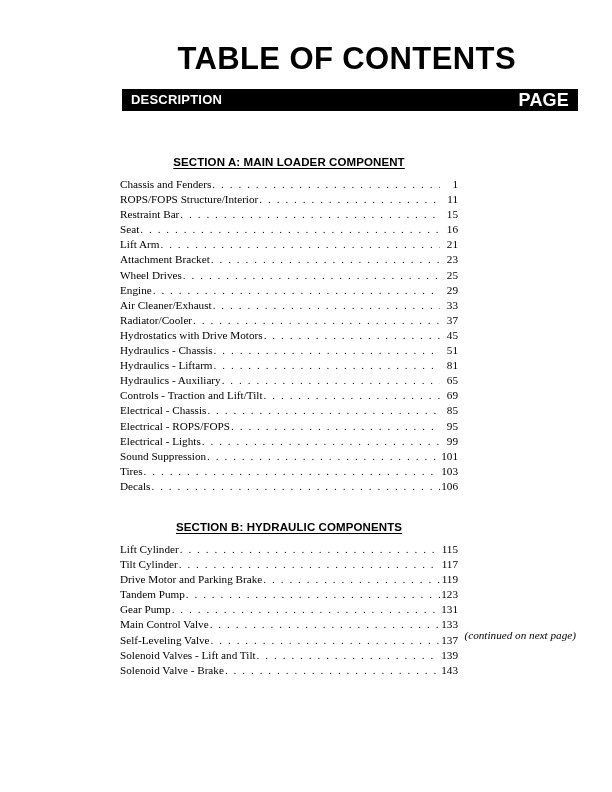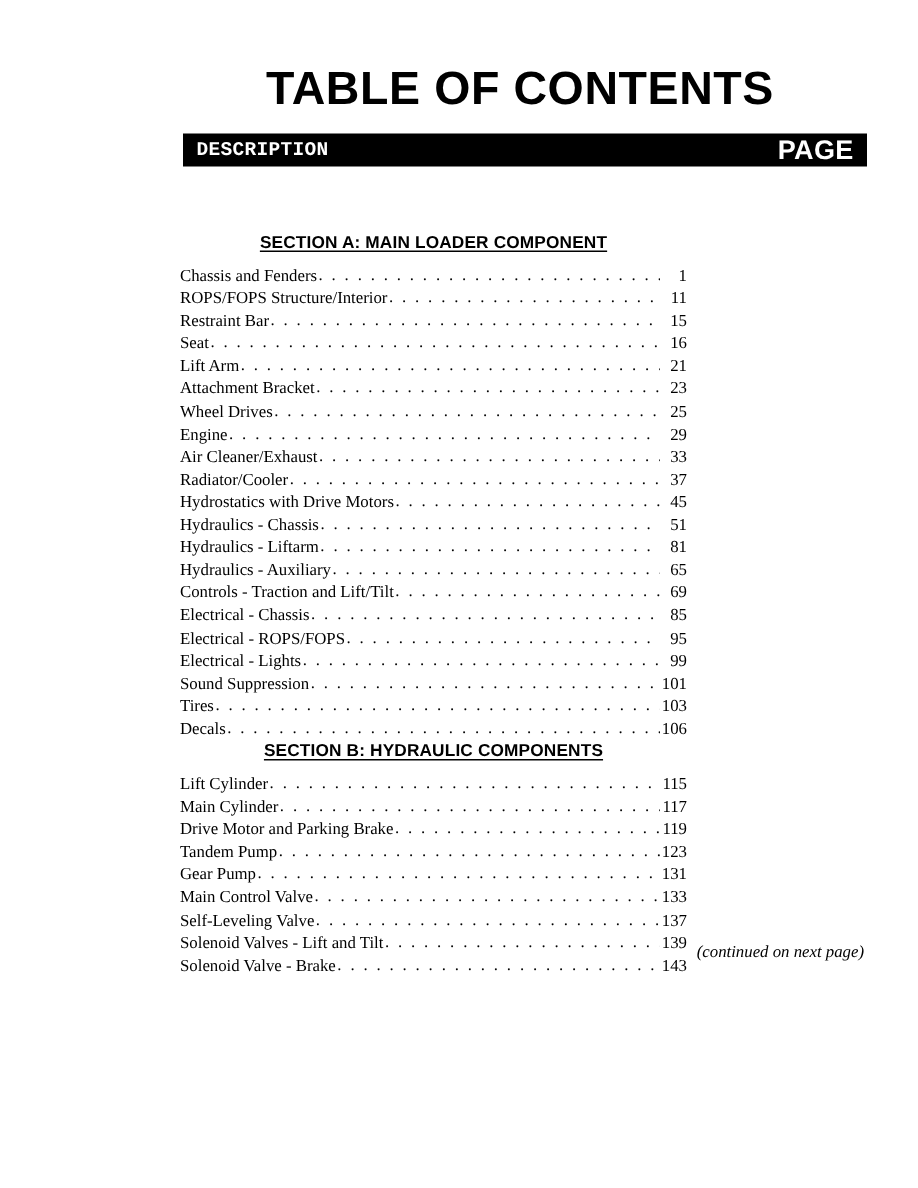--- a/index.html
+++ b/index.html
@@ -44,21 +44,21 @@
     left: 122px;
     top: 89px;
     width: 456px;
     height: 22px;
     background: #000000;
   }
   .header-bar .hb-left {
     position: absolute;
     left: 9px;
     top: 3px;
-    font-family: Liberation Mono, monospace;
+    font-family: Liberation Sans, sans-serif;
     font-weight: bold;
     font-size: 13px;
     line-height: 16px;
     color: #ffffff;
     letter-spacing: 0.2px;
   }
   .header-bar .hb-right {
     position: absolute;
     right: 9px;
     top: 3px;
@@ -75,20 +75,21 @@
     position: absolute;
     left: 120px;
     top: 155px;
     width: 338px;
   }
 
   .section {
     margin-bottom: 0;
   }
   .section + .section {
+    margin-top: 26px;
   }
 
   .section-heading {
     font-family: "Liberation Sans", "DejaVu Sans", sans-serif;
     font-weight: bold;
     font-size: 11.5px;
     line-height: 15px;
     text-align: center;
     text-decoration: underline;
     text-underline-offset: 2px;
@@ -267,21 +268,21 @@
       </div>
       <div class="section">
         <div class="section-heading">SECTION B: HYDRAULIC COMPONENTS</div>
         <ul class="toc-list">
           <li class="toc-entry">
             <span class="entry-label">Lift Cylinder</span>
             <span class="leader">. . . . . . . . . . . . . . . . . . . . . . . . . . . . . . . . . . . . . . . . . . . . . . . . . . . . . . . . . . . . . . . . . . . . . . . . . . . . . . . . . . . . . . . . . . . . . . . . . . . . . . . . . . . . . . . .</span>
             <span class="entry-page">115</span>
           </li>
           <li class="toc-entry">
-            <span class="entry-label">Main Cylinder</span>
+            <span class="entry-label">Tilt Cylinder</span>
             <span class="leader">. . . . . . . . . . . . . . . . . . . . . . . . . . . . . . . . . . . . . . . . . . . . . . . . . . . . . . . . . . . . . . . . . . . . . . . . . . . . . . . . . . . . . . . . . . . . . . . . . . . . . . . . . . . . . . . .</span>
             <span class="entry-page">117</span>
           </li>
           <li class="toc-entry">
             <span class="entry-label">Drive Motor and Parking Brake</span>
             <span class="leader">. . . . . . . . . . . . . . . . . . . . . . . . . . . . . . . . . . . . . . . . . . . . . . . . . . . . . . . . . . . . . . . . . . . . . . . . . . . . . . . . . . . . . . . . . . . . . . . . . . . . . . . . . . . . . . . .</span>
             <span class="entry-page">119</span>
           </li>
           <li class="toc-entry">
             <span class="entry-label">Tandem Pump</span>

